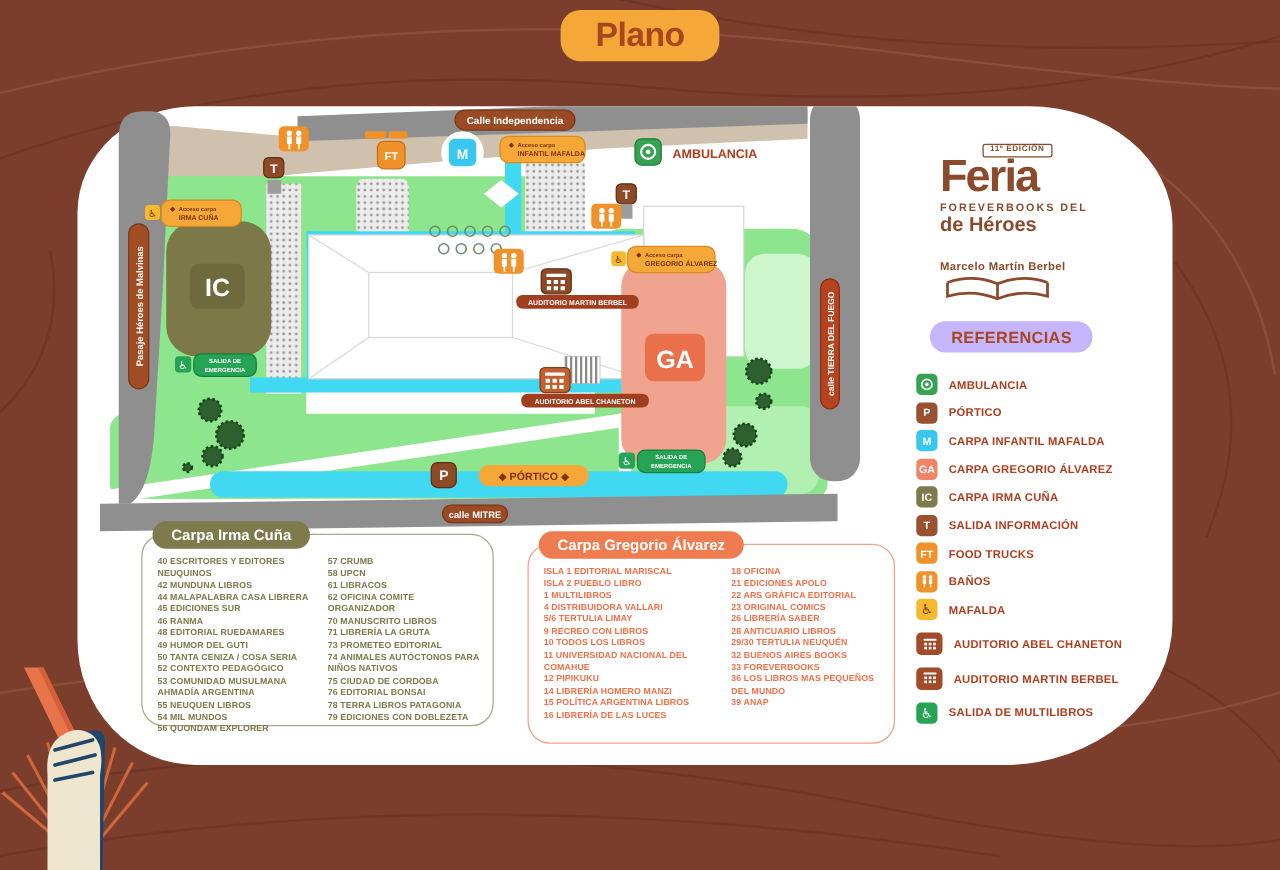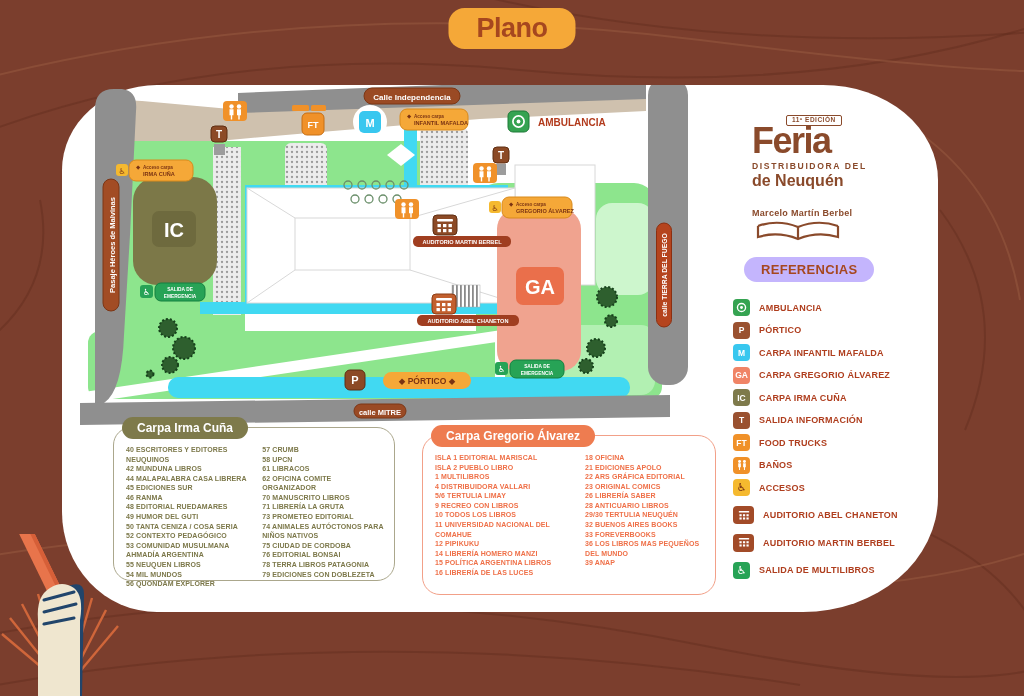--- a/index.html
+++ b/index.html
@@ -336,22 +336,22 @@
         <rect x="265" y="285" width="20" height="20" rx="5" fill="#8C4A26" stroke="#5F2E12"></rect>
         <text x="275" y="299" font-size="11" fill="#FFF" text-anchor="middle">P</text>
         <rect x="303" y="287" width="88" height="17" rx="8.5" fill="#F5A838"></rect>
         <text x="347" y="299" font-size="8.5" fill="#7A3313" text-anchor="middle">◆ PÓRTICO ◆</text>
       </g>
     </svg>
 
     <div class="logo">
       <div class="edition">11º EDICIÓN</div>
       <div class="feria">Feria</div>
-      <div class="intl">DISTRIBUIDORA DEL</div>
-      <div class="neuquen">de Neuquén</div>
+      <div class="intl">FOREVERBOOKS DEL</div>
+      <div class="neuquen">de Héroes</div>
       <div class="autor">Marcelo Martín Berbel</div>
       <svg class="book" width="92" height="24" viewBox="0 0 92 24">
         <g fill="none" stroke="#8A4A2B" stroke-width="2.2">
           <path d="M6,5 Q26,-2 46,6 Q66,-2 86,5"></path>
           <path d="M6,5 L6,16 Q26,10 46,18 Q66,10 86,16 L86,5"></path>
           <line x1="46" y1="6" x2="46" y2="18"></line>
         </g>
       </svg>
     </div>
 
@@ -396,21 +396,21 @@
             <circle cx="6.5" cy="3" r="2.1"></circle>
               <path d="M4.6,5.6 h3.8 v5.5 h-1.2 v4 h-1.4 v-4 h-1.2 z"></path>
             <circle cx="13.5" cy="3" r="2.1"></circle>
               <path d="M11.6,5.6 h3.8 v5.5 h-1.2 v4 h-1.4 v-4 h-1.2 z"></path>
           </svg>
         </span>
         <span class="ref-label">BAÑOS</span>
       </div>
       <div class="ref-row">
         <span class="ref-ic" style="background:#F5B92F;color:#7A3313;font-size:11px">♿</span>
-        <span class="ref-label">ACCESOS</span>
+        <span class="ref-label">MAFALDA</span>
       </div>
       <div class="ref-row sp">
         <span class="ref-ic big" style="background:#A24B28">
           <svg width="16" height="13" viewBox="0 0 24 20" fill="#FFF">
             <rect x="4" y="3" width="16" height="2.5" rx="1"></rect>
             <rect x="5" y="8" width="3.4" height="3.2"></rect>
               <rect x="10.4" y="8" width="3.4" height="3.2"></rect>
               <rect x="15.8" y="8" width="3.4" height="3.2"></rect>
             <rect x="5" y="13" width="3.4" height="3.2"></rect>
               <rect x="10.4" y="13" width="3.4" height="3.2"></rect>

